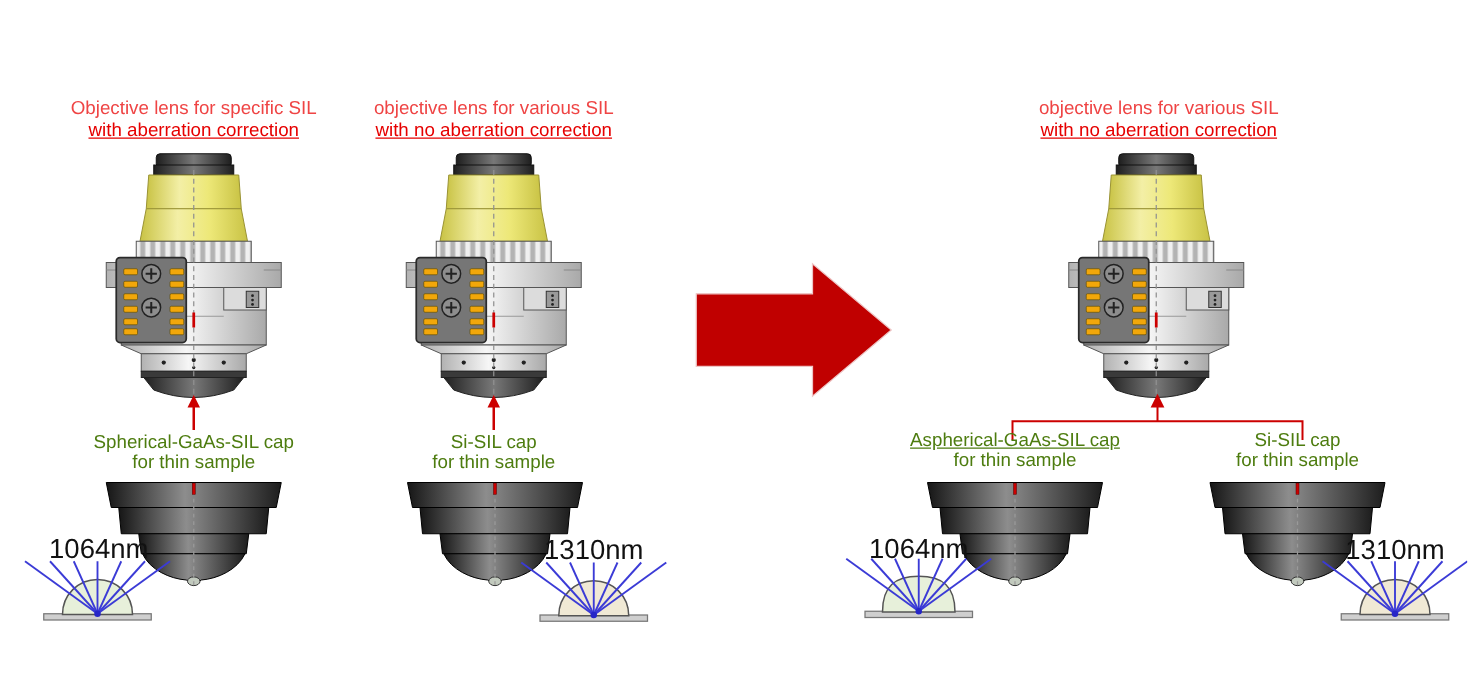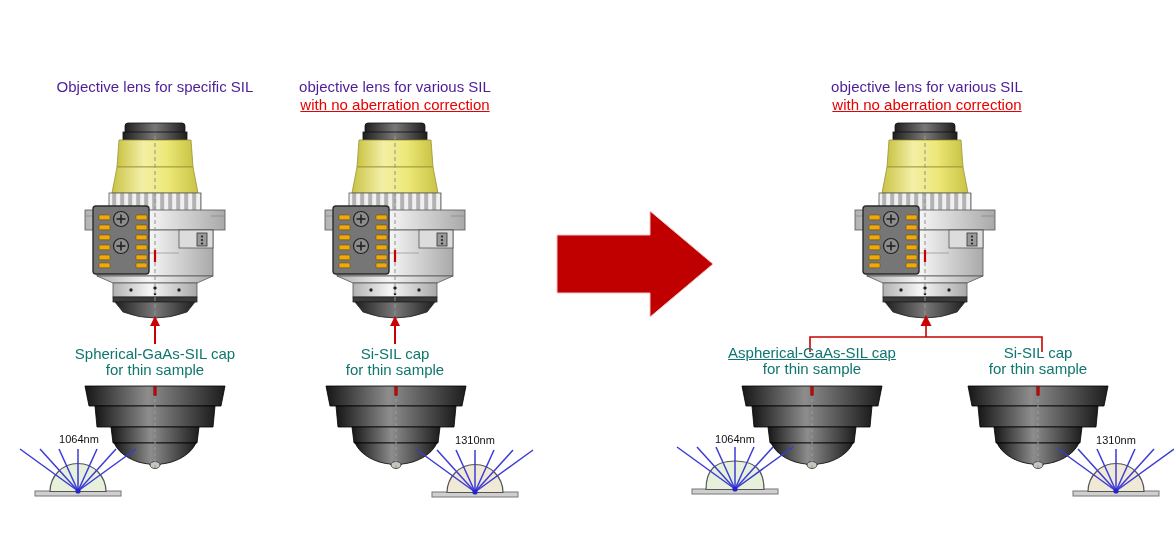--- a/index.html
+++ b/index.html
@@ -2,24 +2,24 @@
 <html><head>
 <meta charset="utf-8">
 <style>
   html,body{margin:0;padding:0;background:#fff;}
   #canvas{
     position:relative;width:1174px;height:540px;background:#ffffff;
     font-family:"Liberation Sans", sans-serif;color:#111;overflow:hidden;
   }
   .abs{position:absolute;}
   .ctr{text-align:center;}
-  .title{font-size:15px;line-height:18px;color:#4c1d95;}
+  .title{font-size:15px;line-height:18px;color:#ef4444;}
   .subtitle{font-size:15px;line-height:18px;color:#e60000;text-decoration:underline;}
-  .caplabel{font-size:15px;line-height:16px;color:#0f766e;}
-  .wl{font-size:11px;line-height:18px;color:#111;}
+  .caplabel{font-size:15px;line-height:16px;color:#4d7c0f;}
+  .wl{font-size:22px;line-height:18px;color:#111;}
   svg{display:block;}
 </style>
 </head>
 <body>
 
 <svg width="0" height="0" style="position:absolute" aria-hidden="true">
   <defs>
     <linearGradient id="lgDark" x1="0" y1="0" x2="1" y2="0">
       <stop offset="0" stop-color="#1f1f1f"></stop>
         <stop offset="0.5" stop-color="#787878"></stop>
@@ -143,20 +143,21 @@
       <line x1="7" y1="29" x2="7" y2="9" stroke="#cc0000" stroke-width="2"></line>
       <polygon points="2,11 12,11 7,1" fill="#cc0000"></polygon>
     </symbol>
   </defs>
 </svg>
 
 <div id="canvas">
 
   <div class="abs" style="left:0;top:0;width:0;height:0;"></div>
   <div class="abs ctr title" style="left:5px;top:78px;width:300px;">Objective lens for specific SIL</div>
+  <div class="abs ctr subtitle" style="left:5px;top:96px;width:300px;">with aberration correction</div>
   <svg class="abs" style="left:75px;top:122px;" width="160" height="200">
       <use href="#symLens"></use>
     </svg>
   <svg class="abs" style="left:148px;top:315px;" width="14" height="30">
       <use href="#symUpArrow"></use>
     </svg>
   <div class="abs ctr caplabel" style="left:5px;top:346px;width:300px;">Spherical-GaAs-SIL cap</div>
   <div class="abs ctr caplabel" style="left:5px;top:362px;width:300px;">for thin sample</div>
   <svg class="abs" style="left:80px;top:384px;" width="150" height="88">
       <use href="#symCap"></use>

